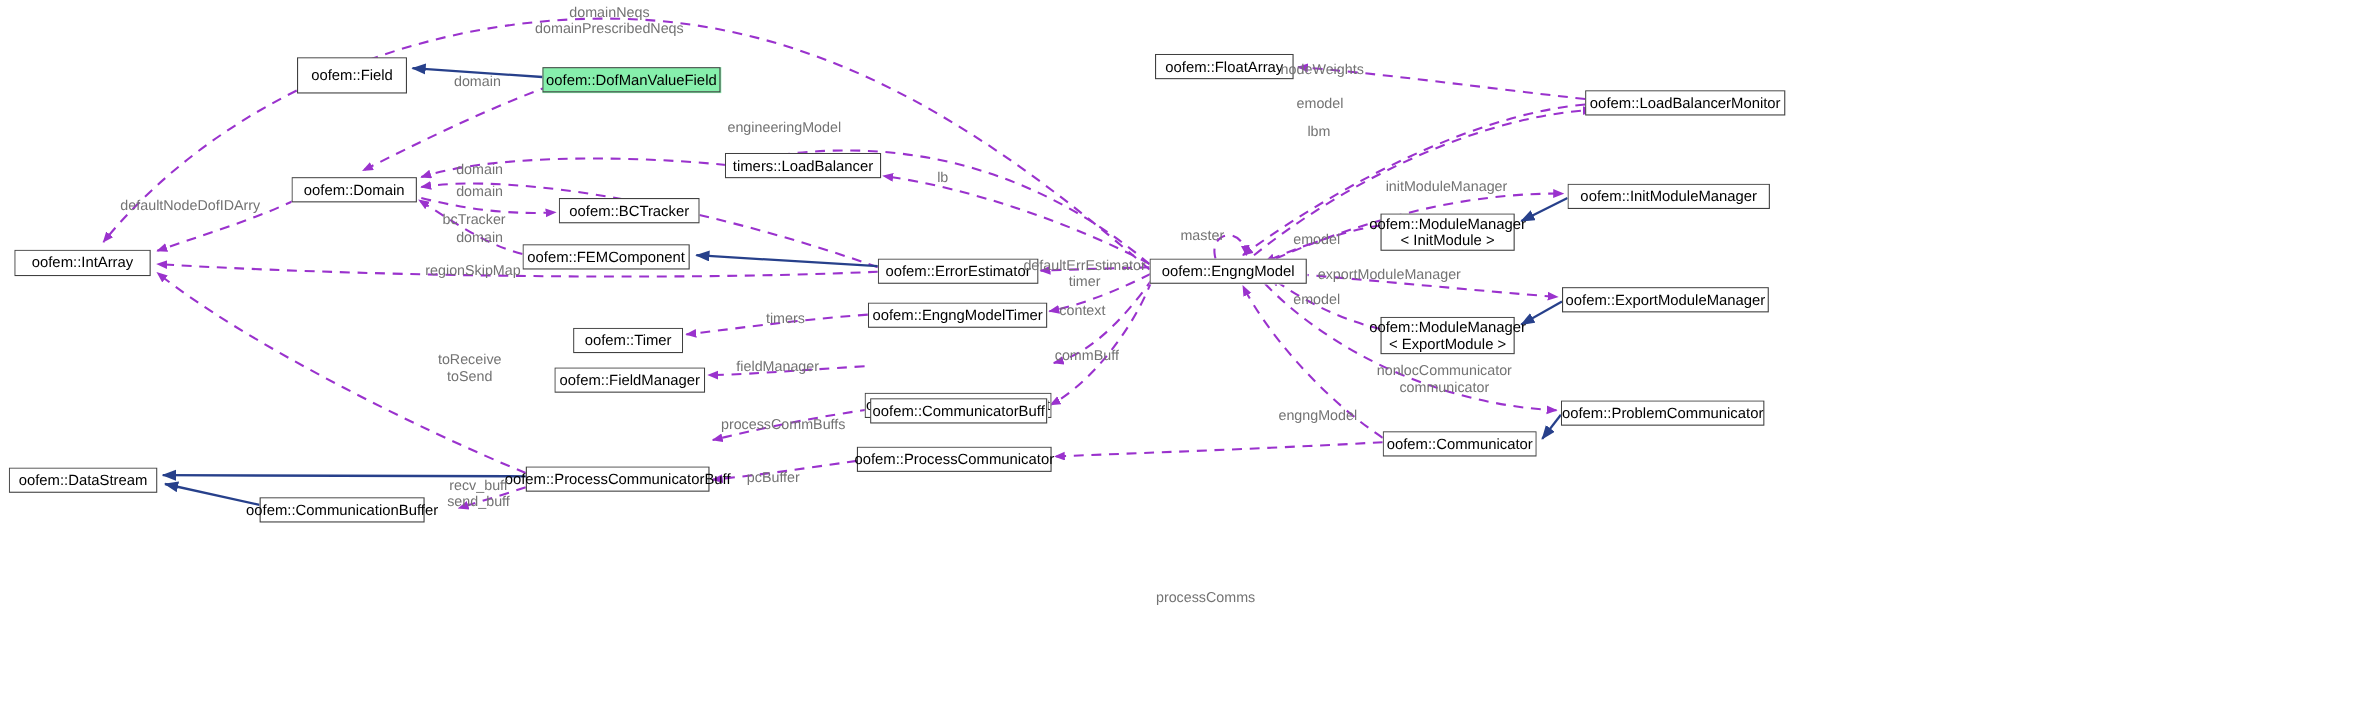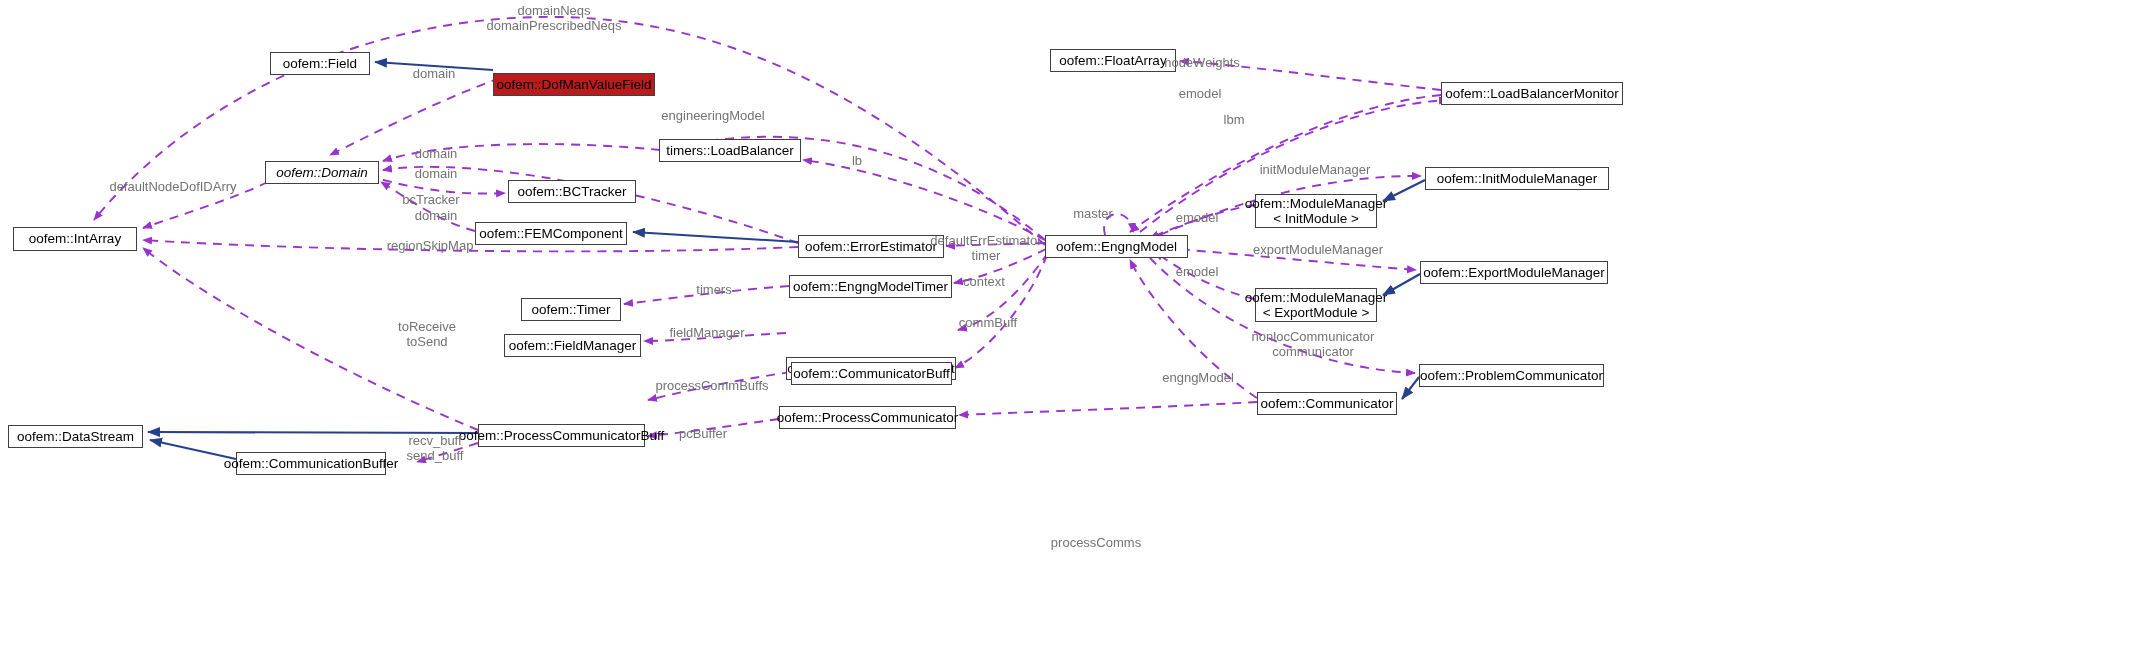--- a/index.html
+++ b/index.html
@@ -31,23 +31,22 @@
     line-height: 1.12;
     display: flex;
     align-items: center;
     justify-content: center;
     text-align: center;
     white-space: pre;
     padding: 0 5px;
     transform: translateZ(0);
   }
   .node.highlight {
-    background: #b91c1c;
+    background: #86efac;
     border-color: #404040;
-    margin-top: 12px;
   }
   .edge-label {
     position: absolute;
     font-size: 13px;
     color: #737373;
     white-space: pre;
     text-align: center;
     line-height: 1.18;
     transform: translateX(-50%);
     pointer-events: none;
@@ -146,23 +145,23 @@
       <path d="M1419,377 L1402,399"></path>
 
       <path d="M478,433 L148,432"></path>
 
       <path d="M236,459 L150,440"></path>
     </g>
   </svg>
 
   <div id="nodes-layer">
       <div class="node" style="left: 13px; top: 227px; width: 124px; height: 24px;">oofem::IntArray</div>
-      <div class="node" style="left: 270px; top: 52px; width: 100px; height: 23px;">oofem::Field</div>
+      <div class="node" style="left: 270px; top: 52px; width: 100px; height: 33px;">oofem::Field</div>
       <div class="node highlight" style="left: 493px; top: 61px; width: 162px; height: 23px;">oofem::DofManValueField</div>
-      <div class="node" style="left: 265px; top: 161px; width: 114px; height: 23px; font-style: italic;">oofem::Domain</div>
+      <div class="node" style="left: 265px; top: 161px; width: 114px; height: 23px;">oofem::Domain</div>
       <div class="node" style="left: 508px; top: 180px; width: 128px; height: 23px;">oofem::BCTracker</div>
       <div class="node" style="left: 475px; top: 222px; width: 152px; height: 23px;">oofem::FEMComponent</div>
       <div class="node" style="left: 659px; top: 139px; width: 142px; height: 23px;">timers::LoadBalancer</div>
       <div class="node" style="left: 798px; top: 235px; width: 146px; height: 23px;">oofem::ErrorEstimator</div>
       <div class="node" style="left: 789px; top: 275px; width: 163px; height: 23px;">oofem::EngngModelTimer</div>
       <div class="node" style="left: 521px; top: 298px; width: 100px; height: 23px;">oofem::Timer</div>
       <div class="node" style="left: 786px; top: 321px; width: 170px; height: 23px; margin-top: 36px;">oofem::EngngModelContext</div>
       <div class="node" style="left: 504px; top: 334px; width: 137px; height: 23px;">oofem::FieldManager</div>
       <div class="node" style="left: 791px; top: 362px; width: 161px; height: 23px;">oofem::CommunicatorBuff</div>
       <div class="node" style="left: 779px; top: 406px; width: 177px; height: 23px;">oofem::ProcessCommunicator</div>
@@ -202,23 +201,23 @@
       <div class="edge-label" style="left: 988px; top: 315px;">commBuff</div>
       <div class="edge-label" style="left: 712px; top: 378px;">processCommBuffs</div>
       <div class="edge-label" style="left: 1096px; top: 535px;">processComms</div>
       <div class="edge-label" style="left: 427px; top: 319px;">toReceive
 toSend</div>
       <div class="edge-label" style="left: 703px; top: 426px;">pcBuffer</div>
       <div class="edge-label" style="left: 435px; top: 433px;">recv_buff
 send_buff</div>
       <div class="edge-label" style="left: 1202px; top: 55px;">nodeWeights</div>
       <div class="edge-label" style="left: 1200px; top: 86px;">emodel</div>
-      <div class="edge-label" style="left: 1199px; top: 112px; margin-left: 35px;">lbm</div>
+      <div class="edge-label" style="left: 1199px; top: 112px;">lbm</div>
       <div class="edge-label" style="left: 1315px; top: 162px;">initModuleManager</div>
       <div class="edge-label" style="left: 1197px; top: 210px;">emodel</div>
-      <div class="edge-label" style="left: 1318px; top: 242px;">exportModuleManager</div>
+      <div class="edge-label" style="left: 1263px; top: 242px;">exportModuleManager</div>
       <div class="edge-label" style="left: 1197px; top: 264px;">emodel</div>
       <div class="edge-label" style="left: 1313px; top: 329px;">nonlocCommunicator
 communicator</div>
       <div class="edge-label" style="left: 1198px; top: 370px;">engngModel</div>
     </div>
 
 </div>
 
 </body></html>

